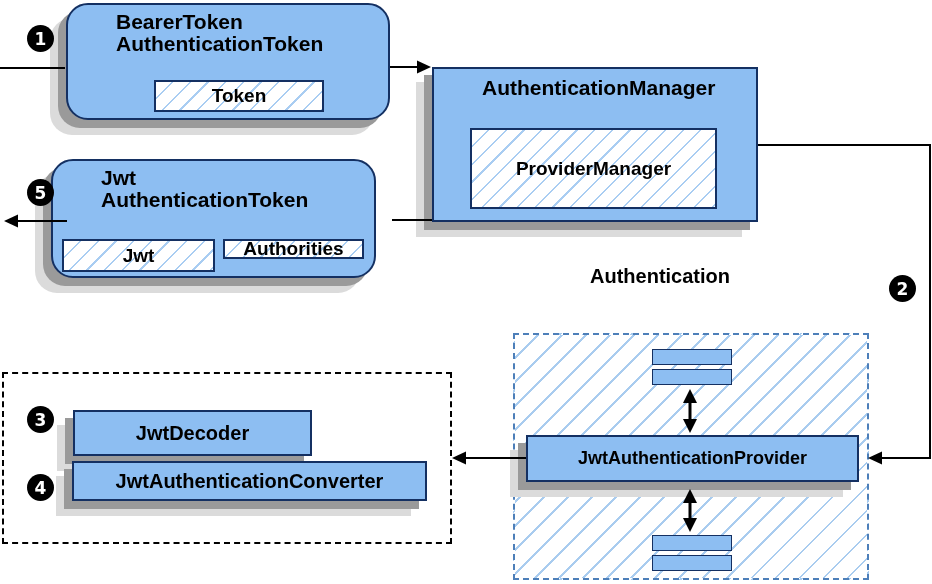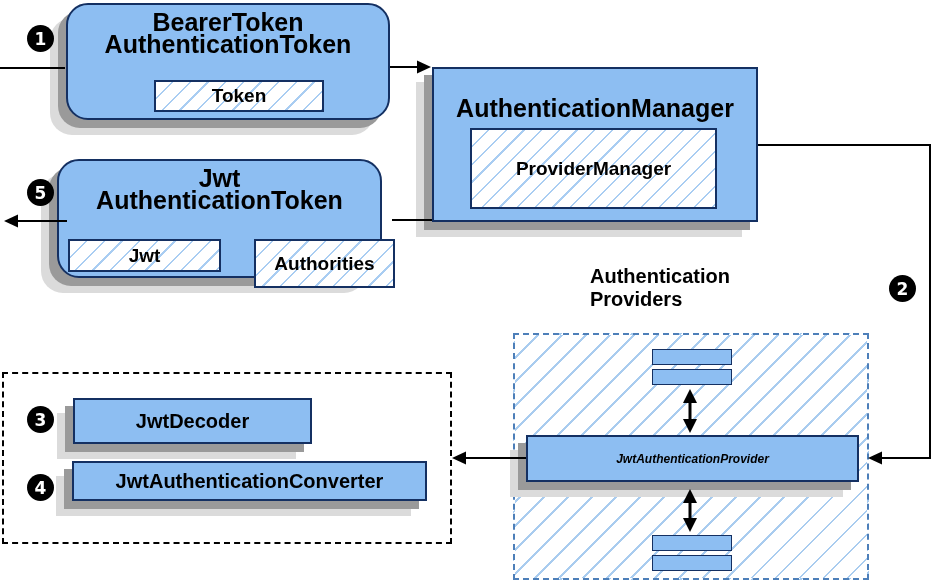--- a/index.html
+++ b/index.html
@@ -8,21 +8,21 @@
     font-family:"Liberation Sans",sans-serif;color:#000;
   }
   
   .node{
     position:absolute;box-sizing:border-box;
     background:#8dbef2;border:2px solid #143062;
     box-shadow:-8px 8px 0 #9a9a9a,-16px 15px 0 #dbdbdb;
   }
   .rounded{border-radius:22px;}
   .node-title{
-    text-align:center;font-weight:bold;font-size:25px;line-height:22px;
+    text-align:left;font-weight:bold;font-size:21px;line-height:22px;padding-left:48px;
   }
   .inner-box{
     position:absolute;box-sizing:border-box;border:2px solid #143062;
     background:repeating-linear-gradient(135deg,#ffffff 0px,#ffffff 11px,#a9cdf2 11px,#a9cdf2 12.5px);
     display:flex;align-items:center;justify-content:center;
     font-weight:bold;font-size:19px;
   }
   .plain-label{
     position:absolute;display:flex;align-items:center;justify-content:center;
     font-weight:bold;font-size:20px;
@@ -63,48 +63,47 @@
   <div class="blue-dashed" style="left:513px;top:333px;width:356px;height:247px;"></div>
   <div class="black-dashed" style="left:2px;top:372px;width:450px;height:172px;"></div>
 
   <div class="slot-bar" style="left:652px;top:349px;"></div>
   <div class="slot-bar" style="left:652px;top:369px;"></div>
   <div class="slot-bar" style="left:652px;top:535px;"></div>
   <div class="slot-bar" style="left:652px;top:555px;"></div>
 
   <div class="group-caption" style="left:590px;top:265px;width:200px;">
     <div>Authentication</div>
-    <div>Providers</div>
   </div>
 
   <div class="node rounded" style="left:66px;top:3px;width:324px;height:117px;">
     <div class="node-title" style="margin-top:6px;">
       <div>BearerToken</div>
       <div>AuthenticationToken</div>
     </div>
     <div class="inner-box" style="left:86px;top:75px;width:170px;height:32px;">Token</div>
   </div>
 
   <div class="node" style="left:432px;top:67px;width:326px;height:155px;">
-    <div class="node-title" style="margin-top:28px;">AuthenticationManager</div>
+    <div class="node-title" style="margin-top:8px;">AuthenticationManager</div>
     <div class="inner-box" style="left:36px;top:59px;width:247px;height:81px;text-align:center;">ProviderManager</div>
   </div>
 
-  <div class="node rounded" style="left:57px;top:159px;width:325px;height:119px;">
+  <div class="node rounded" style="left:51px;top:159px;width:325px;height:119px;">
     <div class="node-title" style="margin-top:6px;">
       <div>Jwt</div>
       <div>AuthenticationToken</div>
     </div>
     <div class="inner-box" style="left:9px;top:78px;width:153px;height:33px;">Jwt</div>
-    <div class="inner-box" style="left:170px;top:78px;width:141px;height:49px;margin-left:25px;">Authorities</div>
+    <div class="inner-box" style="left:170px;top:78px;width:141px;height:20px;">Authorities</div>
   </div>
 
-  <div class="node plain-label" style="left:526px;top:435px;width:333px;height:47px;font-size:12px;font-style:italic;">JwtAuthenticationProvider</div>
+  <div class="node plain-label" style="left:526px;top:435px;width:333px;height:47px;font-size:18px;">JwtAuthenticationProvider</div>
 
-  <div class="node plain-label" style="left:73px;top:398px;width:239px;height:46px;">JwtDecoder</div>
+  <div class="node plain-label" style="left:73px;top:410px;width:239px;height:46px;">JwtDecoder</div>
 
   <div class="node plain-label" style="left:72px;top:461px;width:355px;height:40px;">JwtAuthenticationConverter</div>
 
   <div class="step" style="left:27px;top:25px;">1</div>
   <div class="step" style="left:889px;top:275px;">2</div>
   <div class="step" style="left:27px;top:406px;">3</div>
   <div class="step" style="left:27px;top:474px;">4</div>
   <div class="step" style="left:27px;top:179px;">5</div>
 
   <svg class="connectors" viewBox="0 0 932 584">

